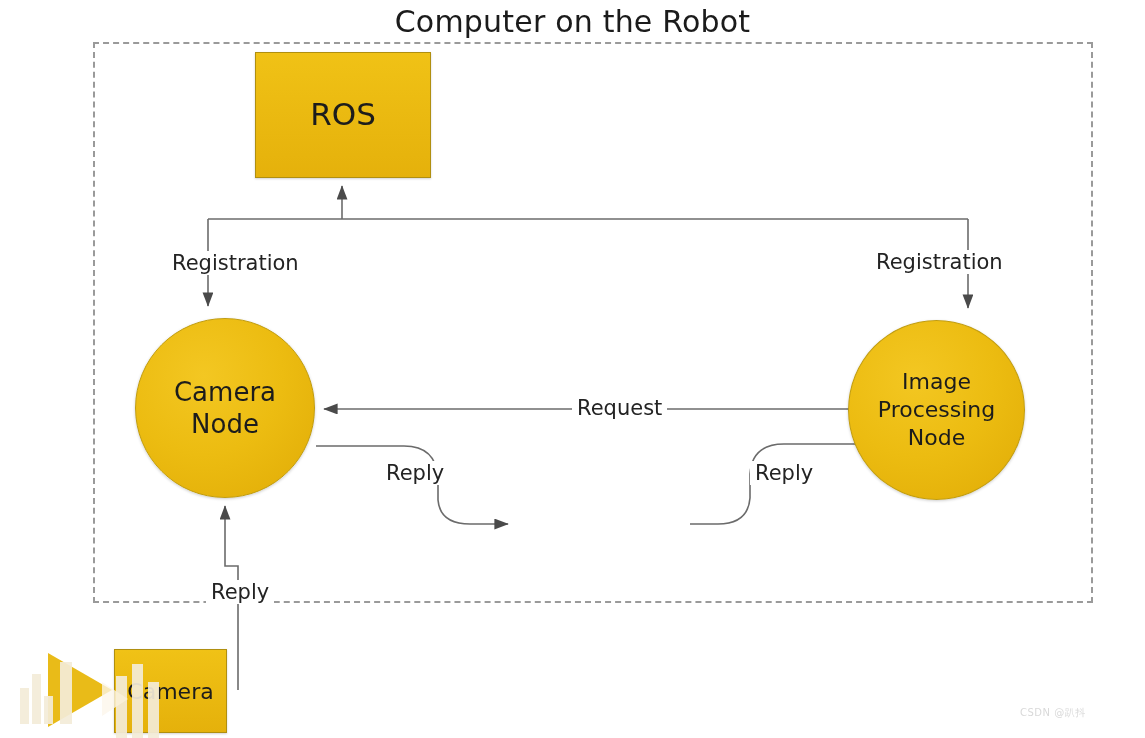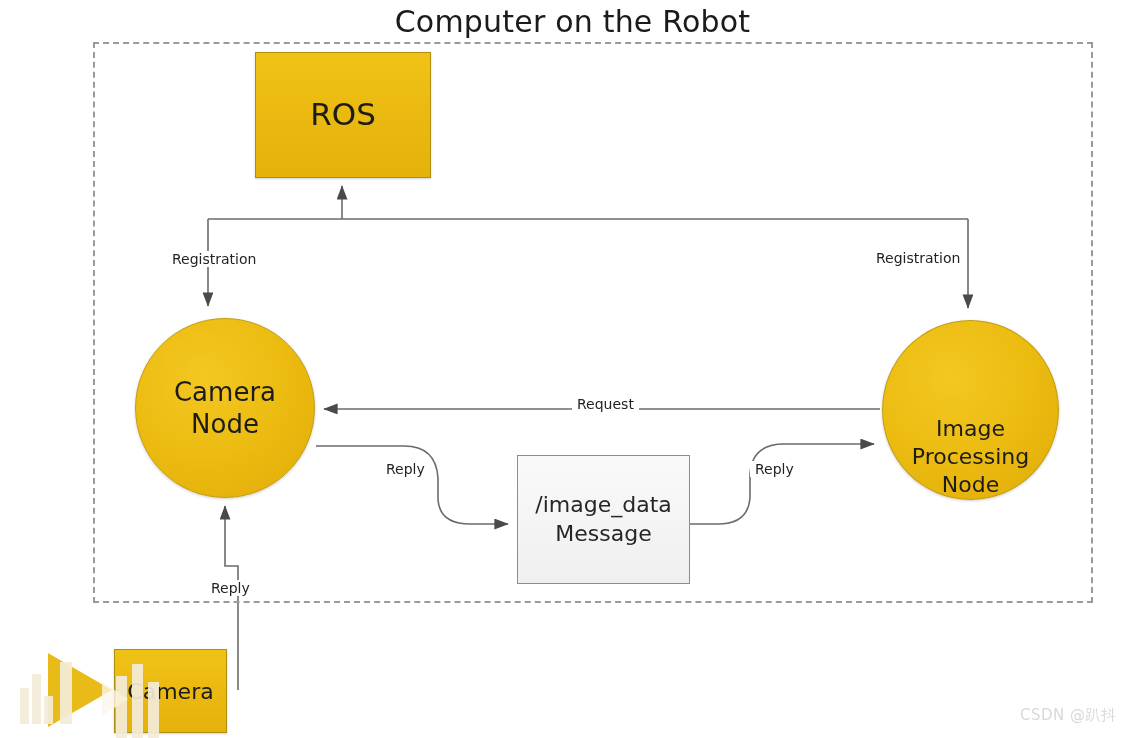--- a/index.html
+++ b/index.html
@@ -105,27 +105,26 @@
   }
   #camera-node {
     left: 135px;
     top: 318px;
     width: 180px;
     height: 180px;
     font-size: 26px;
     line-height: 1.25;
   }
   #image-proc-node {
-    left: 882px;
+    left: 848px;
     top: 320px;
     width: 177px;
     height: 180px;
     font-size: 22px;
     line-height: 1.28;
-    justify-content: flex-end;
   }
 
   
   #message-box {
     position: absolute;
     left: 517px;
     top: 455px;
     width: 173px;
     height: 129px;
     background: linear-gradient(180deg, #fafafa 0%, #efefef 100%);
@@ -138,21 +137,21 @@
     text-align: center;
     font-size: 22px;
     line-height: 1.3;
     color: #262626;
     z-index: 4;
   }
 
   
   .edge-label {
     position: absolute;
-    font-size: 14px;
+    font-size: 21px;
     color: #232323;
     background: #ffffff;
     padding: 0 5px;
     white-space: nowrap;
     z-index: 5;
   }
   #label-reg-left  { left: 167px; top: 251px; }
   #label-reg-right { left: 871px; top: 250px; }
   #label-request   { left: 548px; top: 396px; margin-left: 24px; }
   #label-reply-left{ left: 381px; top: 461px; }
@@ -177,21 +176,21 @@
     top: 648px;
     width: 200px;
     height: 90px;
     z-index: 5;
     opacity: 0.92;
   }
   #csdn-watermark {
     position: absolute;
     left: 1020px;
     top: 706px;
-    font-size: 15px;
+    font-size: 10px;
     color: #d9d9d9;
     letter-spacing: 0.5px;
     z-index: 6;
   }
 </style>
 </head>
 <body>
 
 <div id="canvas">
 
@@ -240,24 +239,20 @@
     <div>Camera</div>
     <div>Node</div>
   </div>
 
   <div class="node-circle" id="image-proc-node">
     <div>Image</div>
     <div>Processing</div>
     <div>Node</div>
   </div>
 
-  <div id="message-box">
-    <div>/image_data</div>
-    <div>Message</div>
-  </div>
 
   <div class="node-box" id="camera-device">
     <div>Camera</div>
   </div>
 
   <div id="play-triangle"></div>
 
   <svg id="bar-watermark" viewBox="0 0 200 90" xmlns="http://www.w3.org/2000/svg">
     <g fill="#f4ecd8">
       <rect x="2" y="40" width="9" height="36"></rect>

